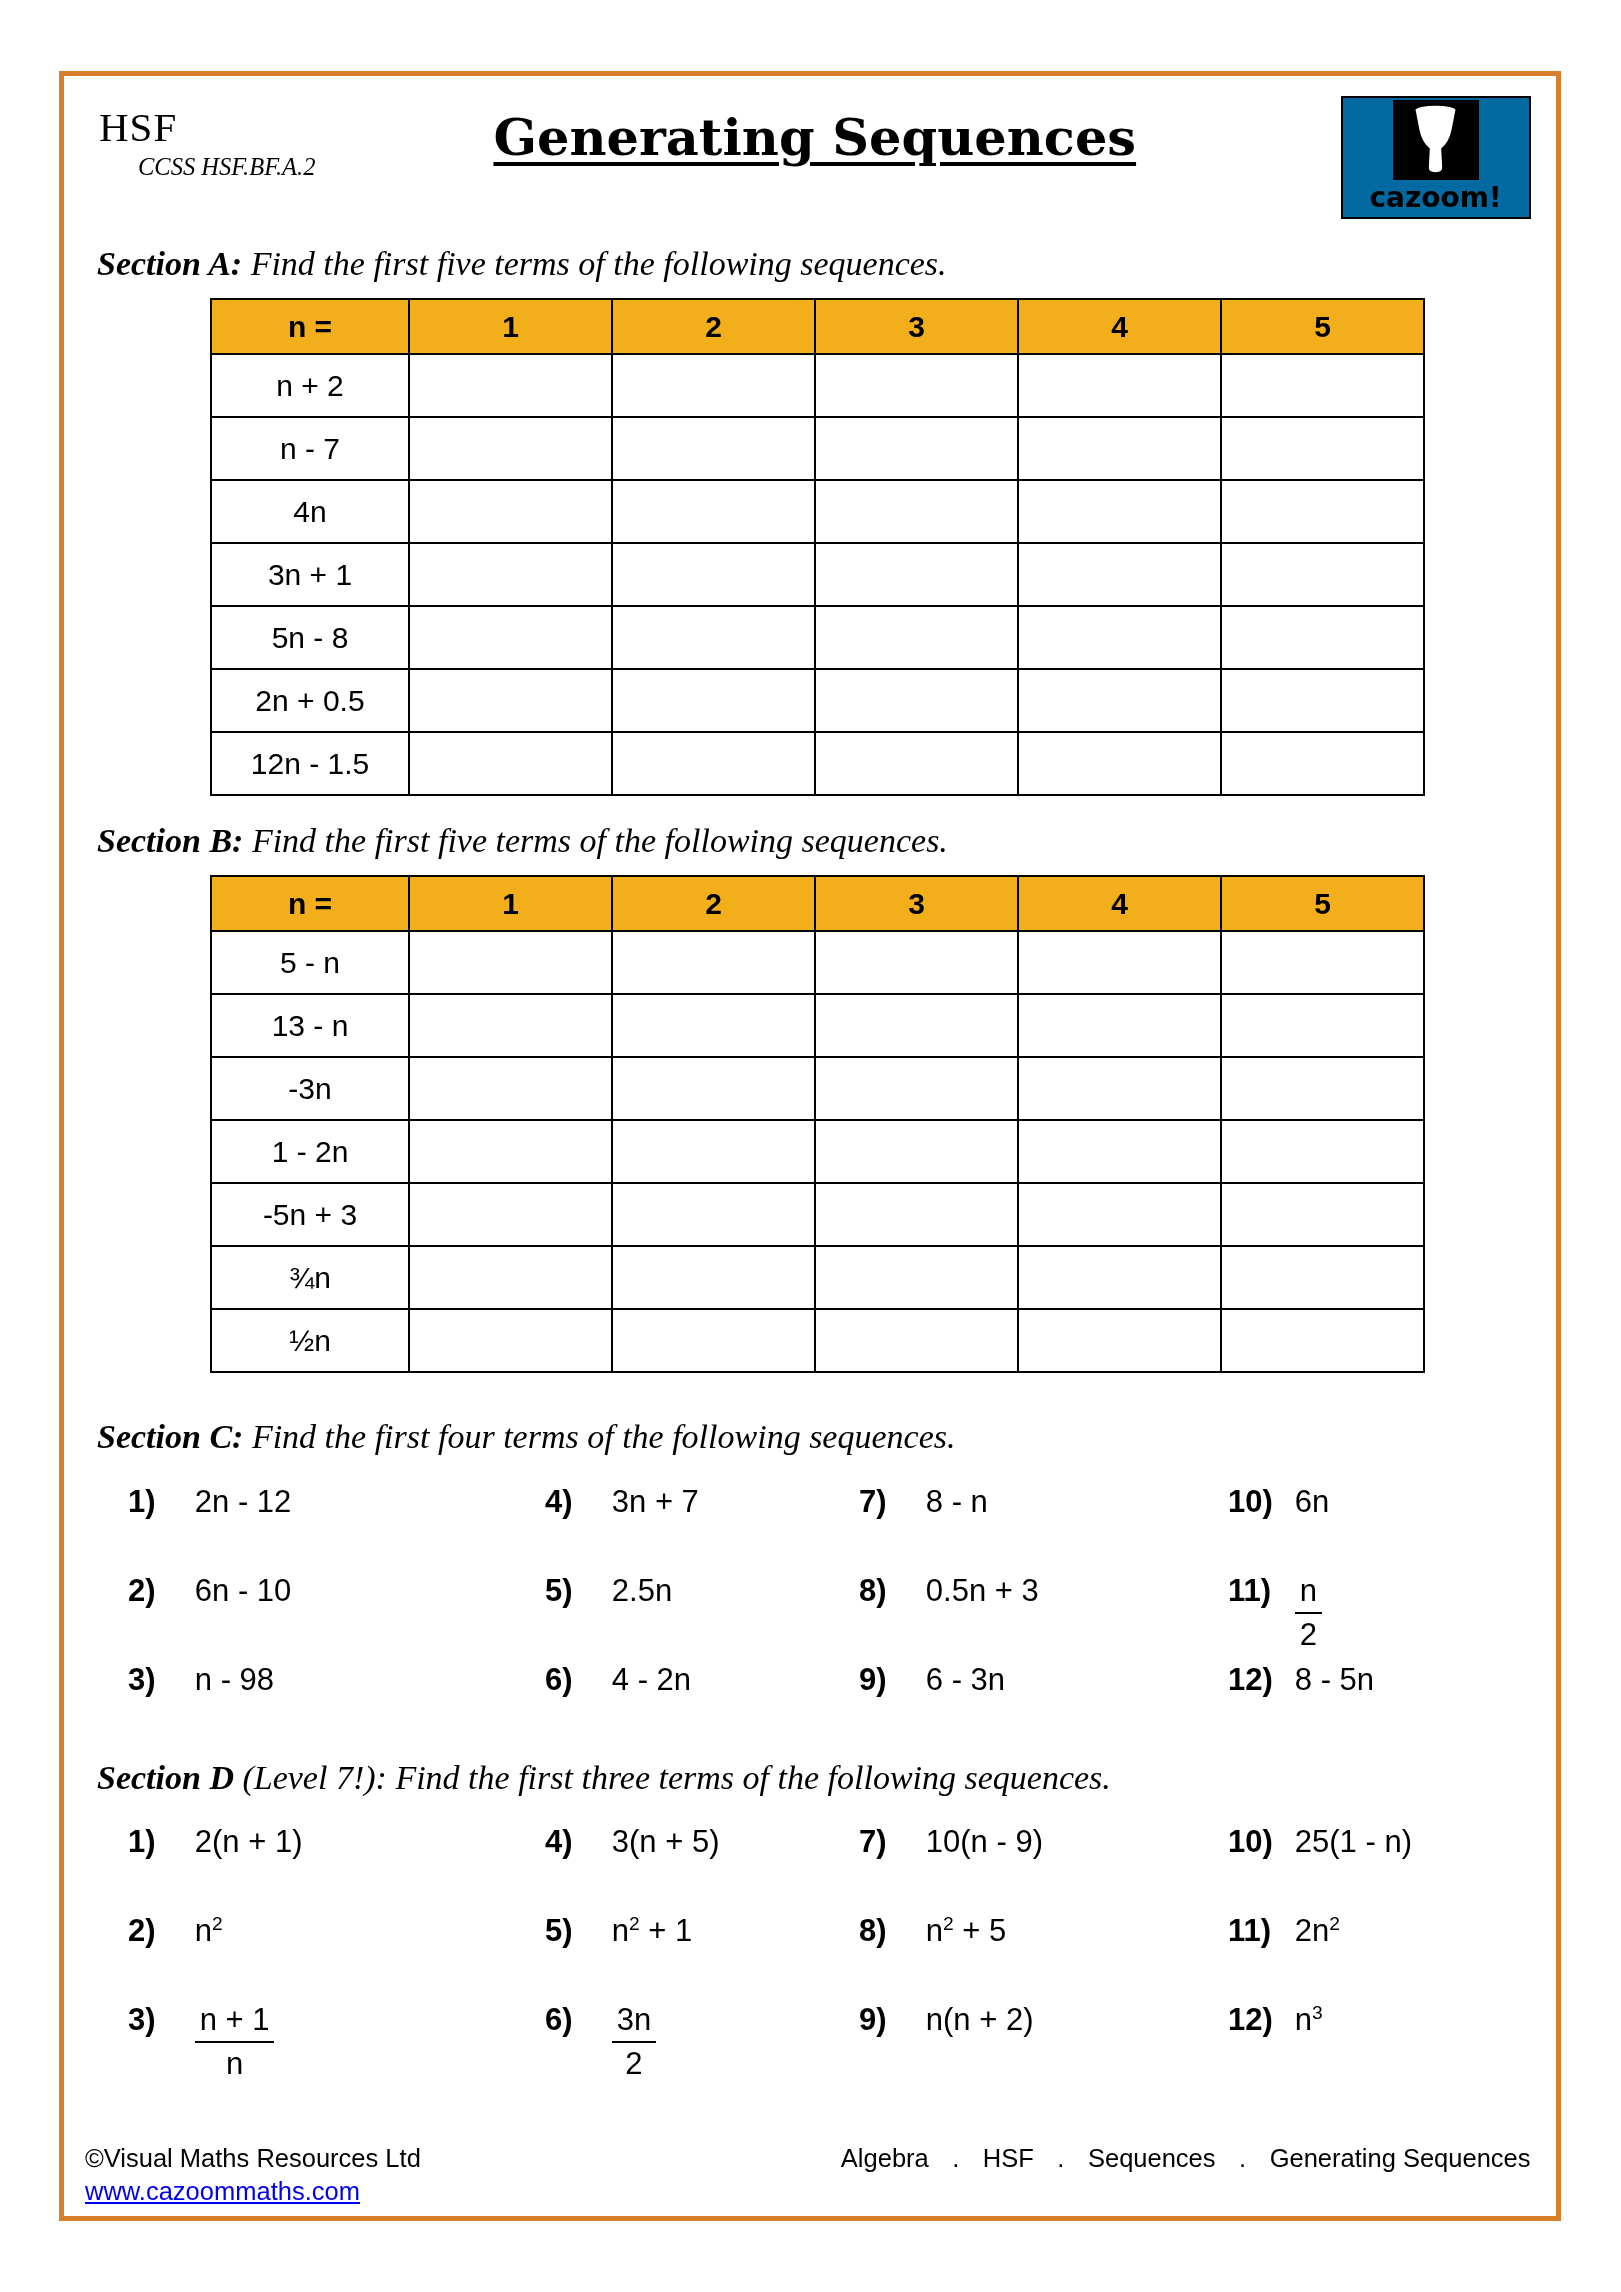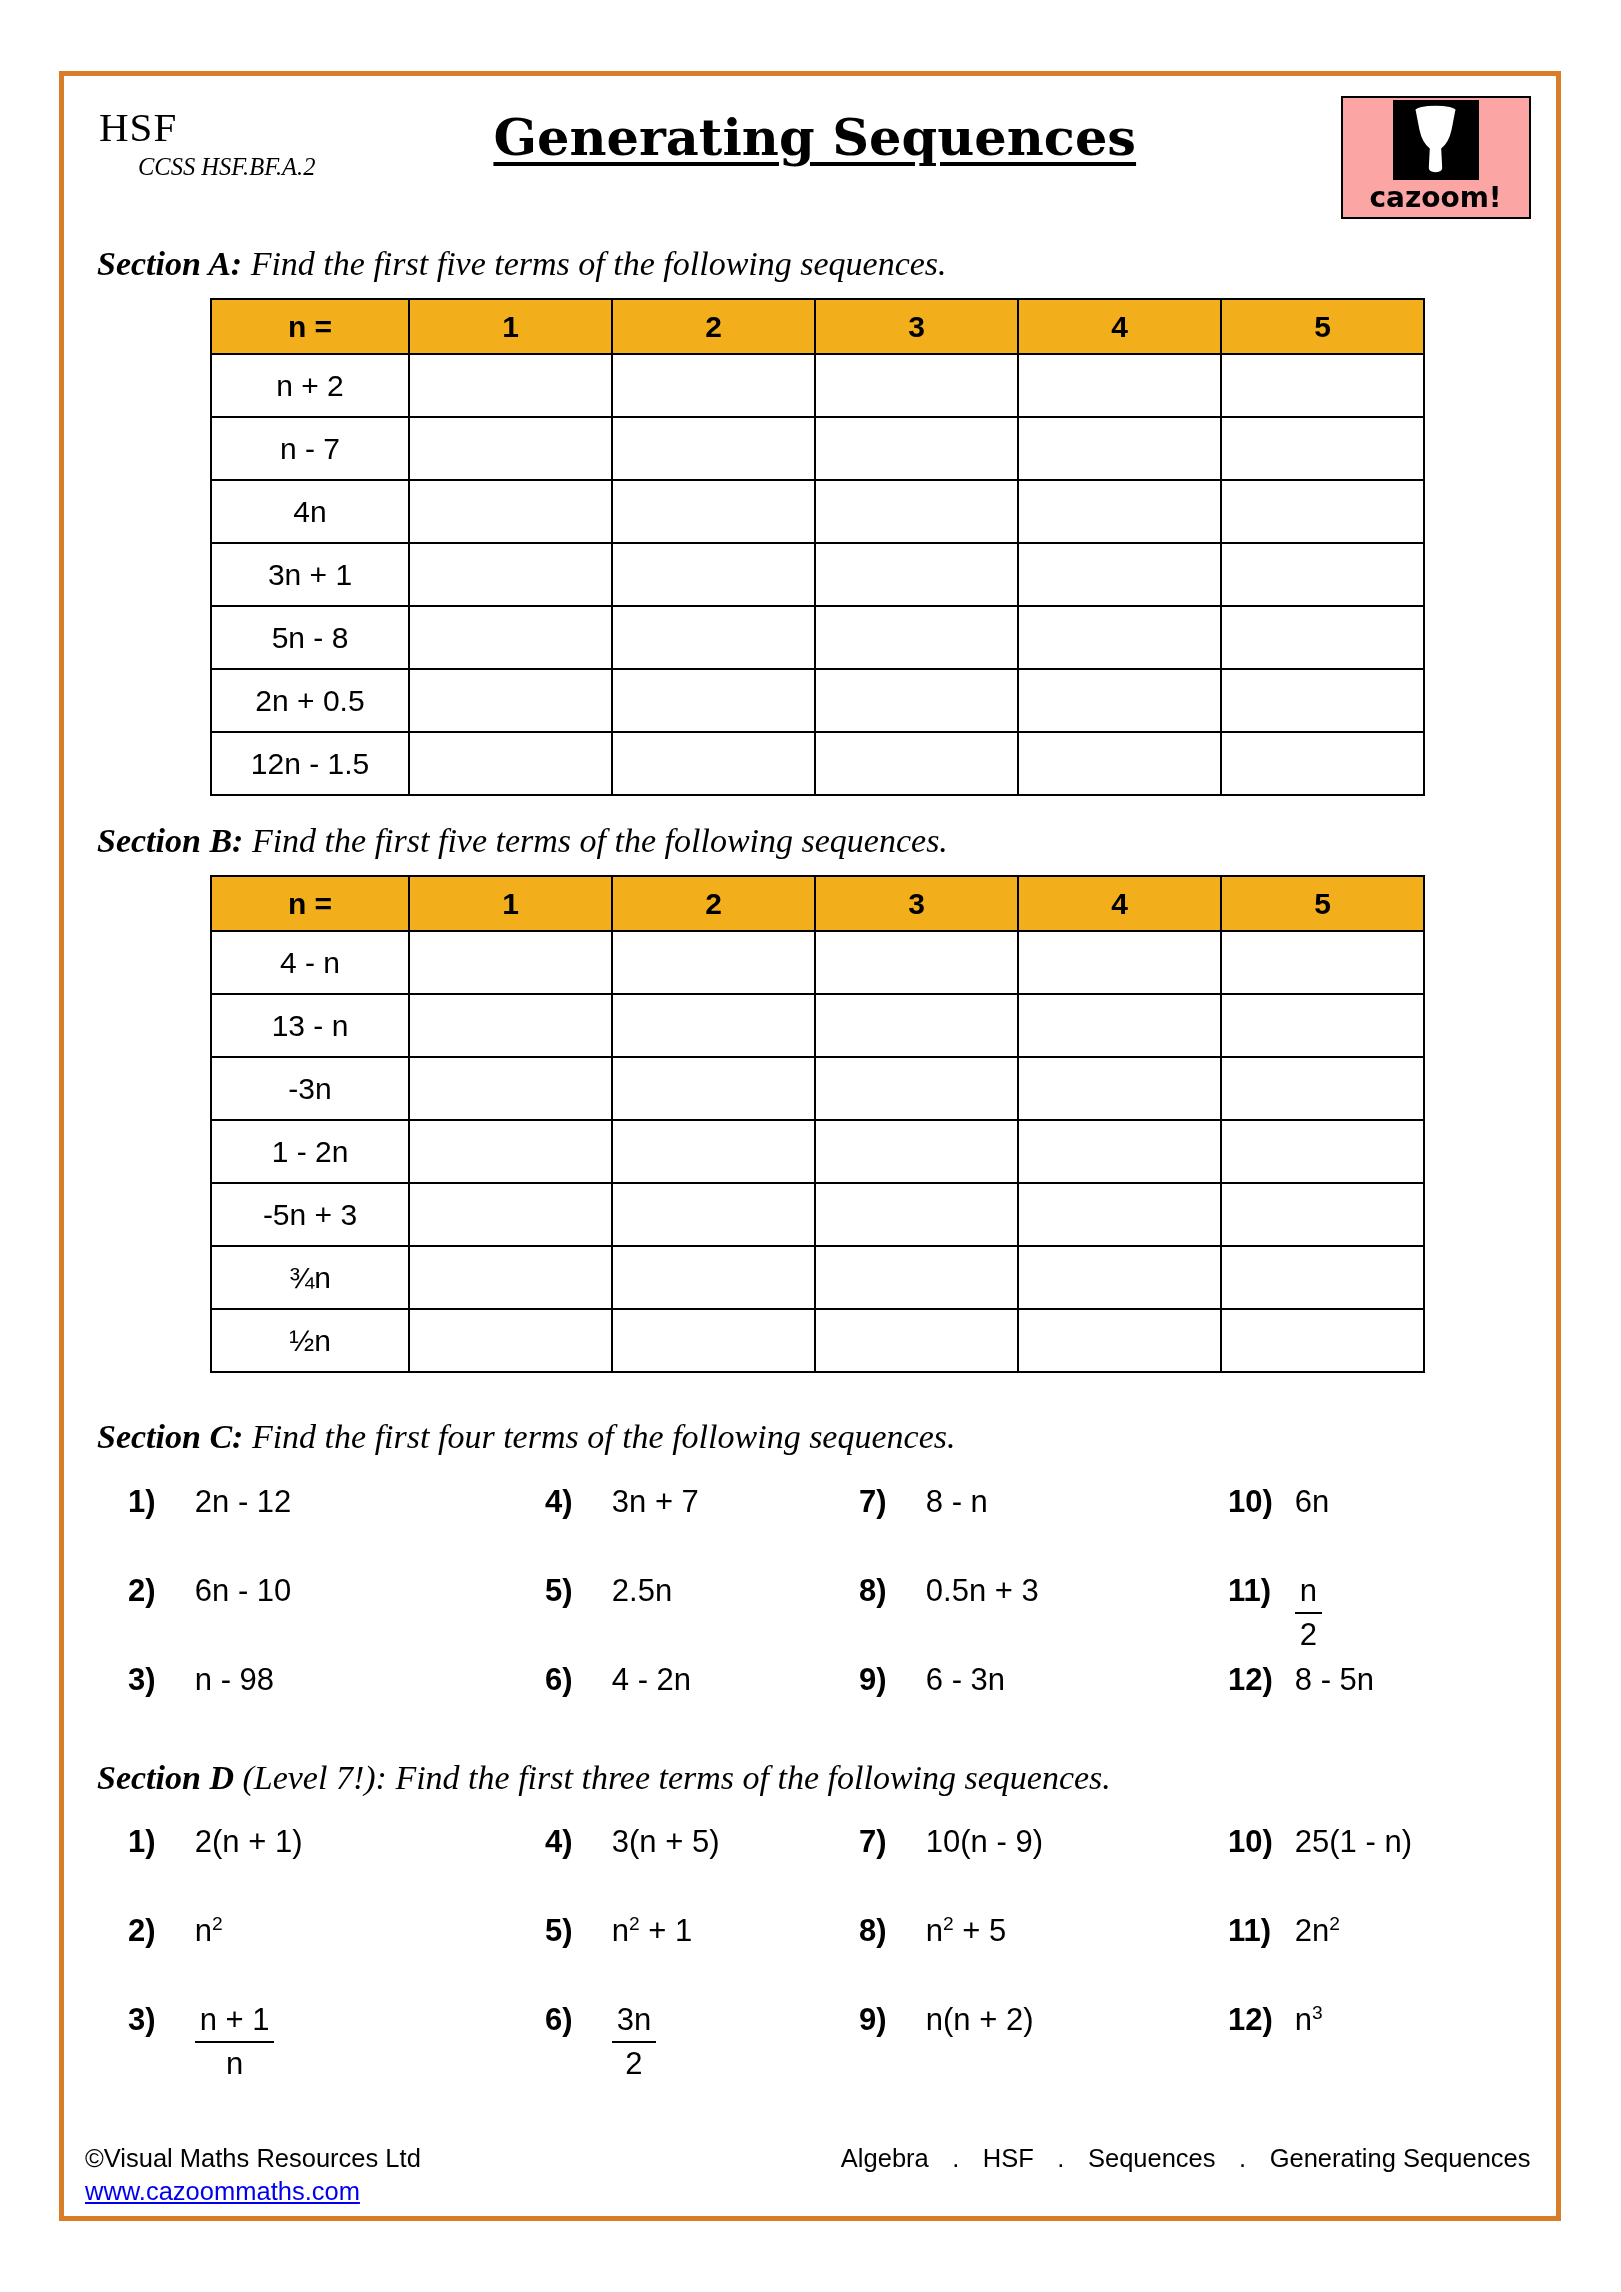--- a/index.html
+++ b/index.html
@@ -23,21 +23,21 @@
   .code-line1{font-family:"Liberation Serif", serif;font-size:41px;letter-spacing:1px;}
   .code-line2{font-family:"Liberation Serif", serif;font-style:italic;font-size:24.5px;margin-top:2px;margin-left:39px;}
   .title-wrap{flex:1;text-align:center;}
   .title{
     display:inline-block;margin-top:11.8px;
     font-family:"DejaVu Serif", serif;font-weight:700;font-size:51px;
     text-decoration:underline;text-underline-offset:6.9px;text-decoration-thickness:3.9px;
   }
   .logo-cell{width:257px;display:flex;justify-content:flex-end;}
   .logo-box{
-    width:190px;height:123px;border:2.9px solid #000;background:#fca5a5;
+    width:190px;height:123px;border:2.9px solid #000;background:#0369a1;
     display:flex;flex-direction:column;align-items:center;justify-content:center;
   }
   .drum-square{width:86px;height:80px;background:#000;display:flex;align-items:center;justify-content:center;}
   .logo-text{font-family:"DejaVu Sans", sans-serif;font-weight:700;font-size:28px;letter-spacing:0px;margin-top:1px;}
   
   .sec-head{
     margin:25.5px 0 0 33px;
     font-family:"Liberation Serif", serif;font-style:italic;font-size:34px;
   }
   .sec-bold{font-weight:700;}
@@ -199,21 +199,21 @@
     <tbody>
         <tr>
       <th>n =</th>
       <th>1</th>
       <th>2</th>
       <th>3</th>
       <th>4</th>
       <th>5</th>
     </tr>
     <tr>
-          <td>4 - n</td>
+          <td>5 - n</td>
           <td></td>
           <td></td>
           <td></td>
           <td></td>
           <td></td>
         </tr>
     <tr>
           <td>13 - n</td>
           <td></td>
           <td></td>

